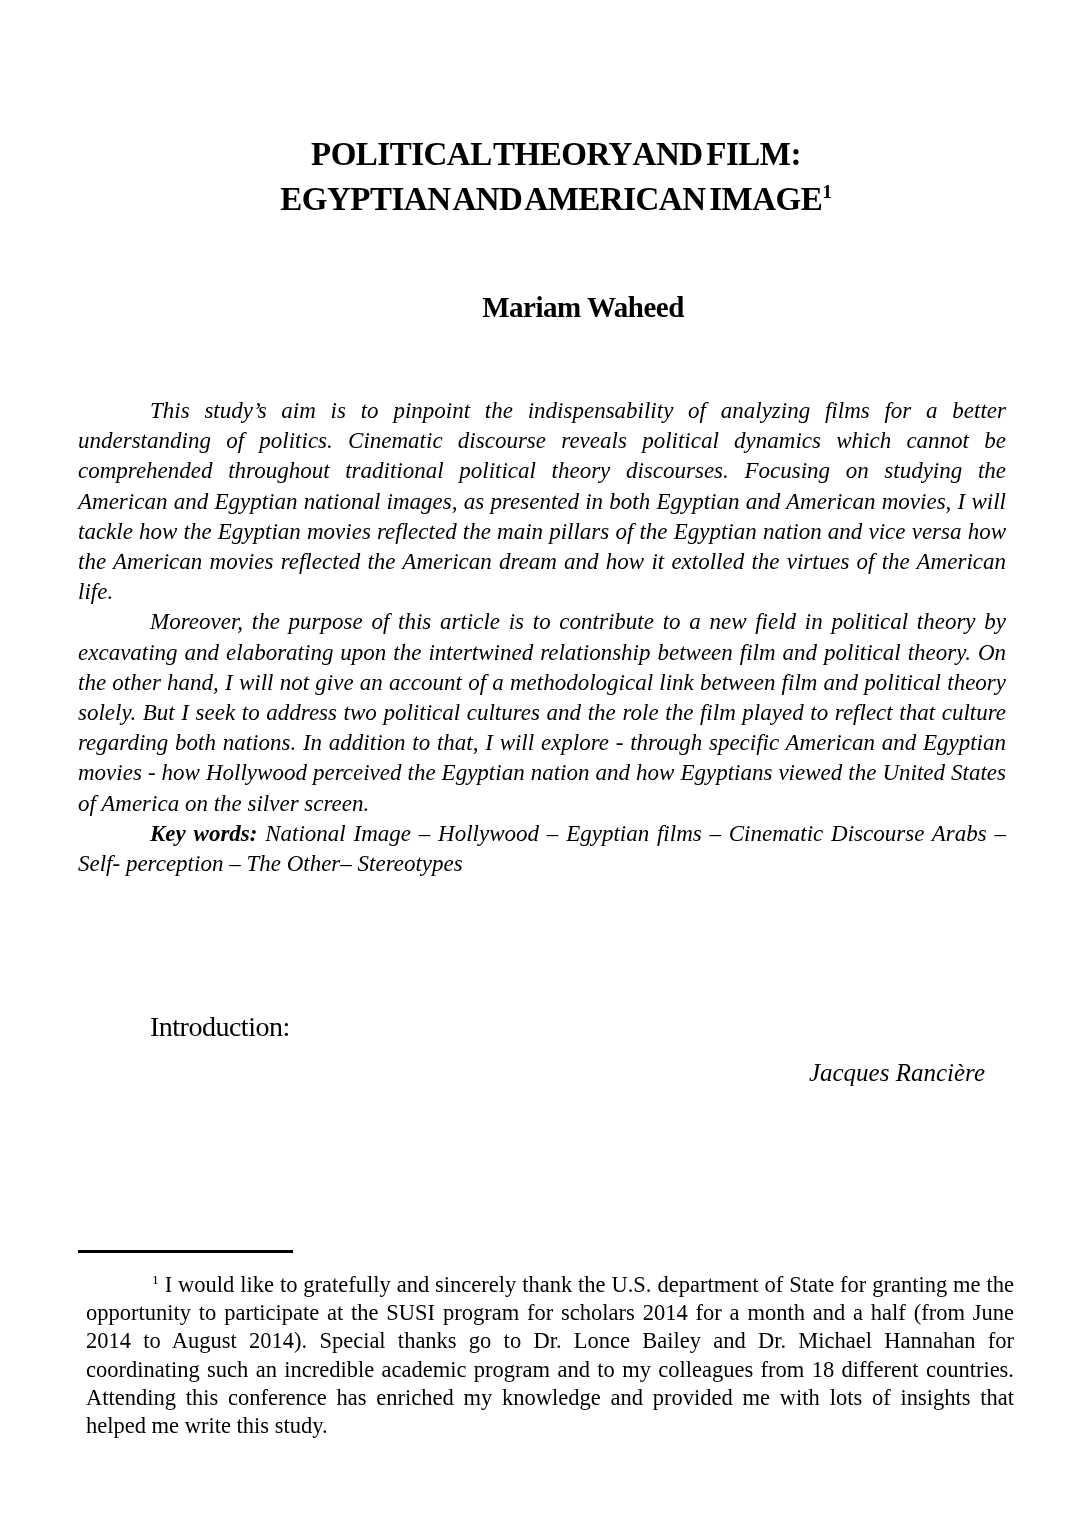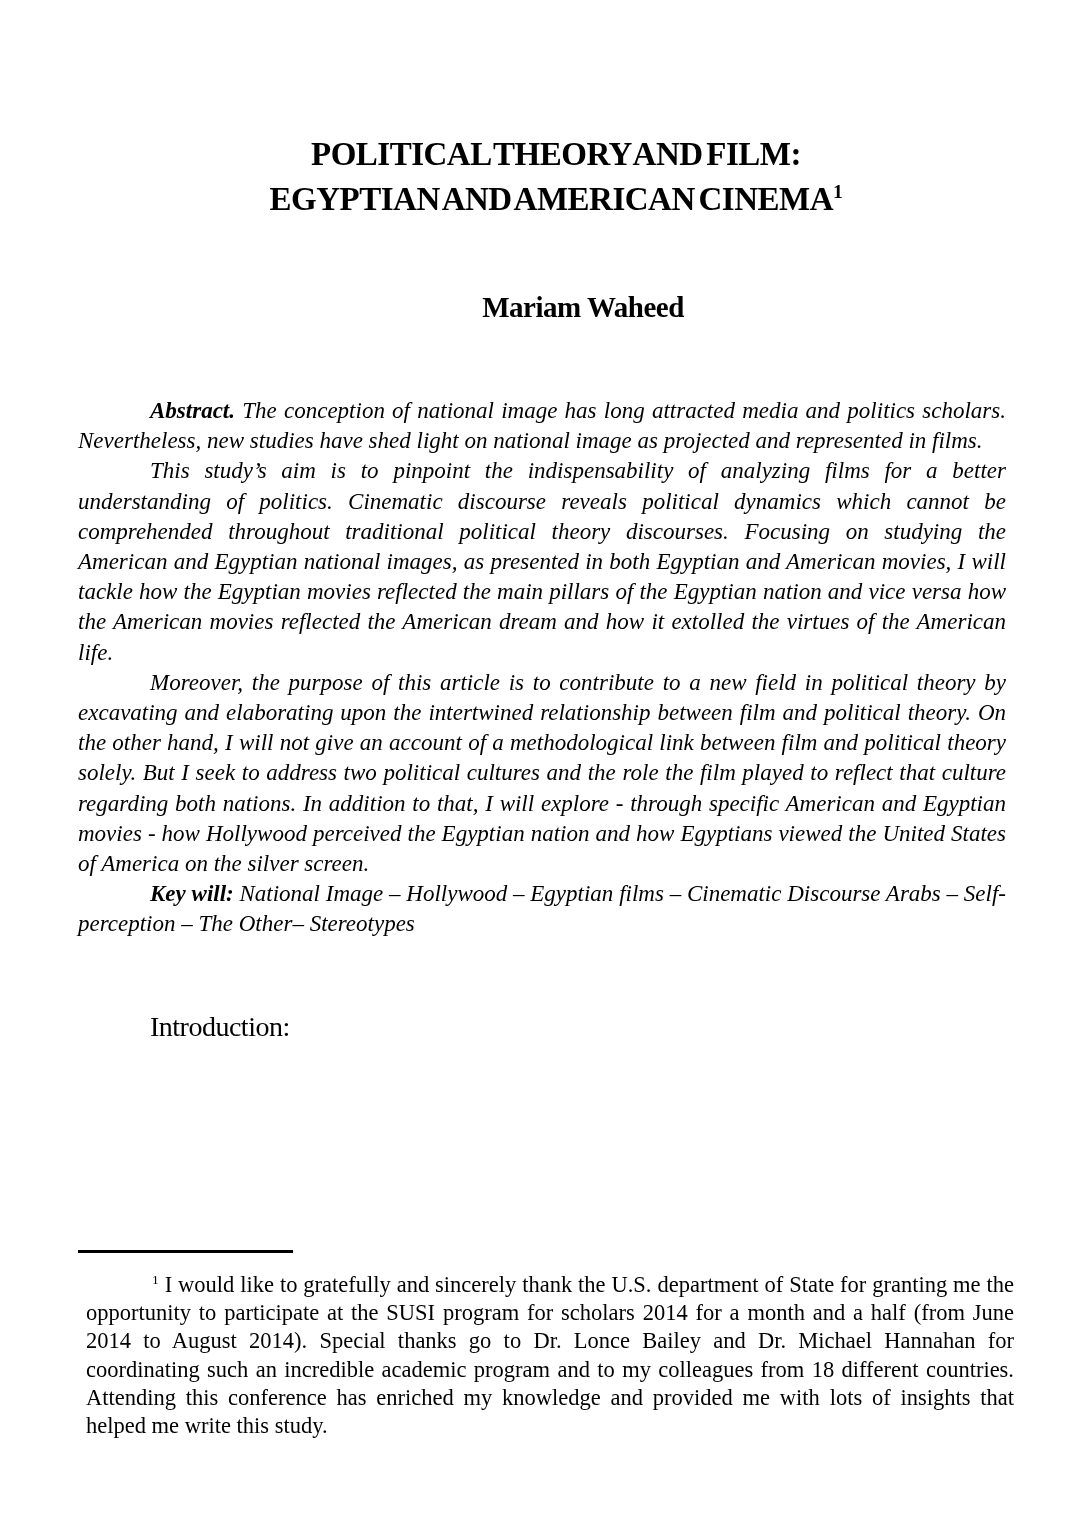--- a/index.html
+++ b/index.html
@@ -115,37 +115,36 @@
     font-size: 26px;
   }
 </style>
 </head>
 <body>
 
 <div class="page">
 
   <h1 class="title">
     <div>POLITICAL THEORY AND FILM:</div>
-    <div><span>EGYPTIAN AND AMERICAN CINEMA</span><sup>1</sup></div>
+    <div><span>EGYPTIAN AND AMERICAN IMAGE</span><sup>1</sup></div>
   </h1>
 
   <div class="author">Mariam Waheed</div>
 
   <div class="abstract">
-    <p><b>Abstract.</b>
-      <span>The conception of national image has long attracted media and politics scholars. Nevertheless, new studies have shed light on national image as projected and represented in films.</span></p>
     <p>This study’s aim is to pinpoint the indispensability of analyzing films for a better understanding of politics. Cinematic discourse reveals political dynamics which cannot be comprehended throughout traditional political theory discourses. Focusing on studying the American and Egyptian national images, as presented in both Egyptian and American movies, I will tackle how the Egyptian movies reflected the main pillars of the Egyptian nation and vice versa how the American movies reflected the American dream and how it extolled the virtues of the American life.</p>
     <p>Moreover, the purpose of this article is to contribute to a new field in political theory by excavating and elaborating upon the intertwined relationship between film and political theory. On the other hand, I will not give an account of a methodological link between film and political theory solely. But I seek to address two political cultures and the role the film played to reflect that culture regarding both nations. In addition to that, I will explore - through specific American and Egyptian movies - how Hollywood perceived the Egyptian nation and how Egyptians viewed the United States of America on the silver screen.</p>
-    <p><b>Key will:</b>
+    <p><b>Key words:</b>
       <span>National Image – Hollywood – Egyptian films – Cinematic Discourse Arabs – Self- perception – The Other– Stereotypes</span></p>
   </div>
 
   <div class="intro-heading">Introduction:</div>
 
   <div class="quote">
+    <div>Jacques Rancière</div>
   </div>
 
 
   <div class="footnote-rule"></div>
 
   <p class="footnote"><sup>1</sup>
     <span>I would like to gratefully and sincerely thank the U.S. department of State for granting me the opportunity to participate at the SUSI program for scholars 2014 for a month and a half (from June 2014 to August 2014). Special thanks go to Dr. Lonce Bailey and Dr. Michael Hannahan for coordinating such an incredible academic program and to my colleagues from 18 different countries. Attending this conference has enriched my knowledge and provided me with lots of insights that helped me write this study.</span></p>
 
 
 </div>

